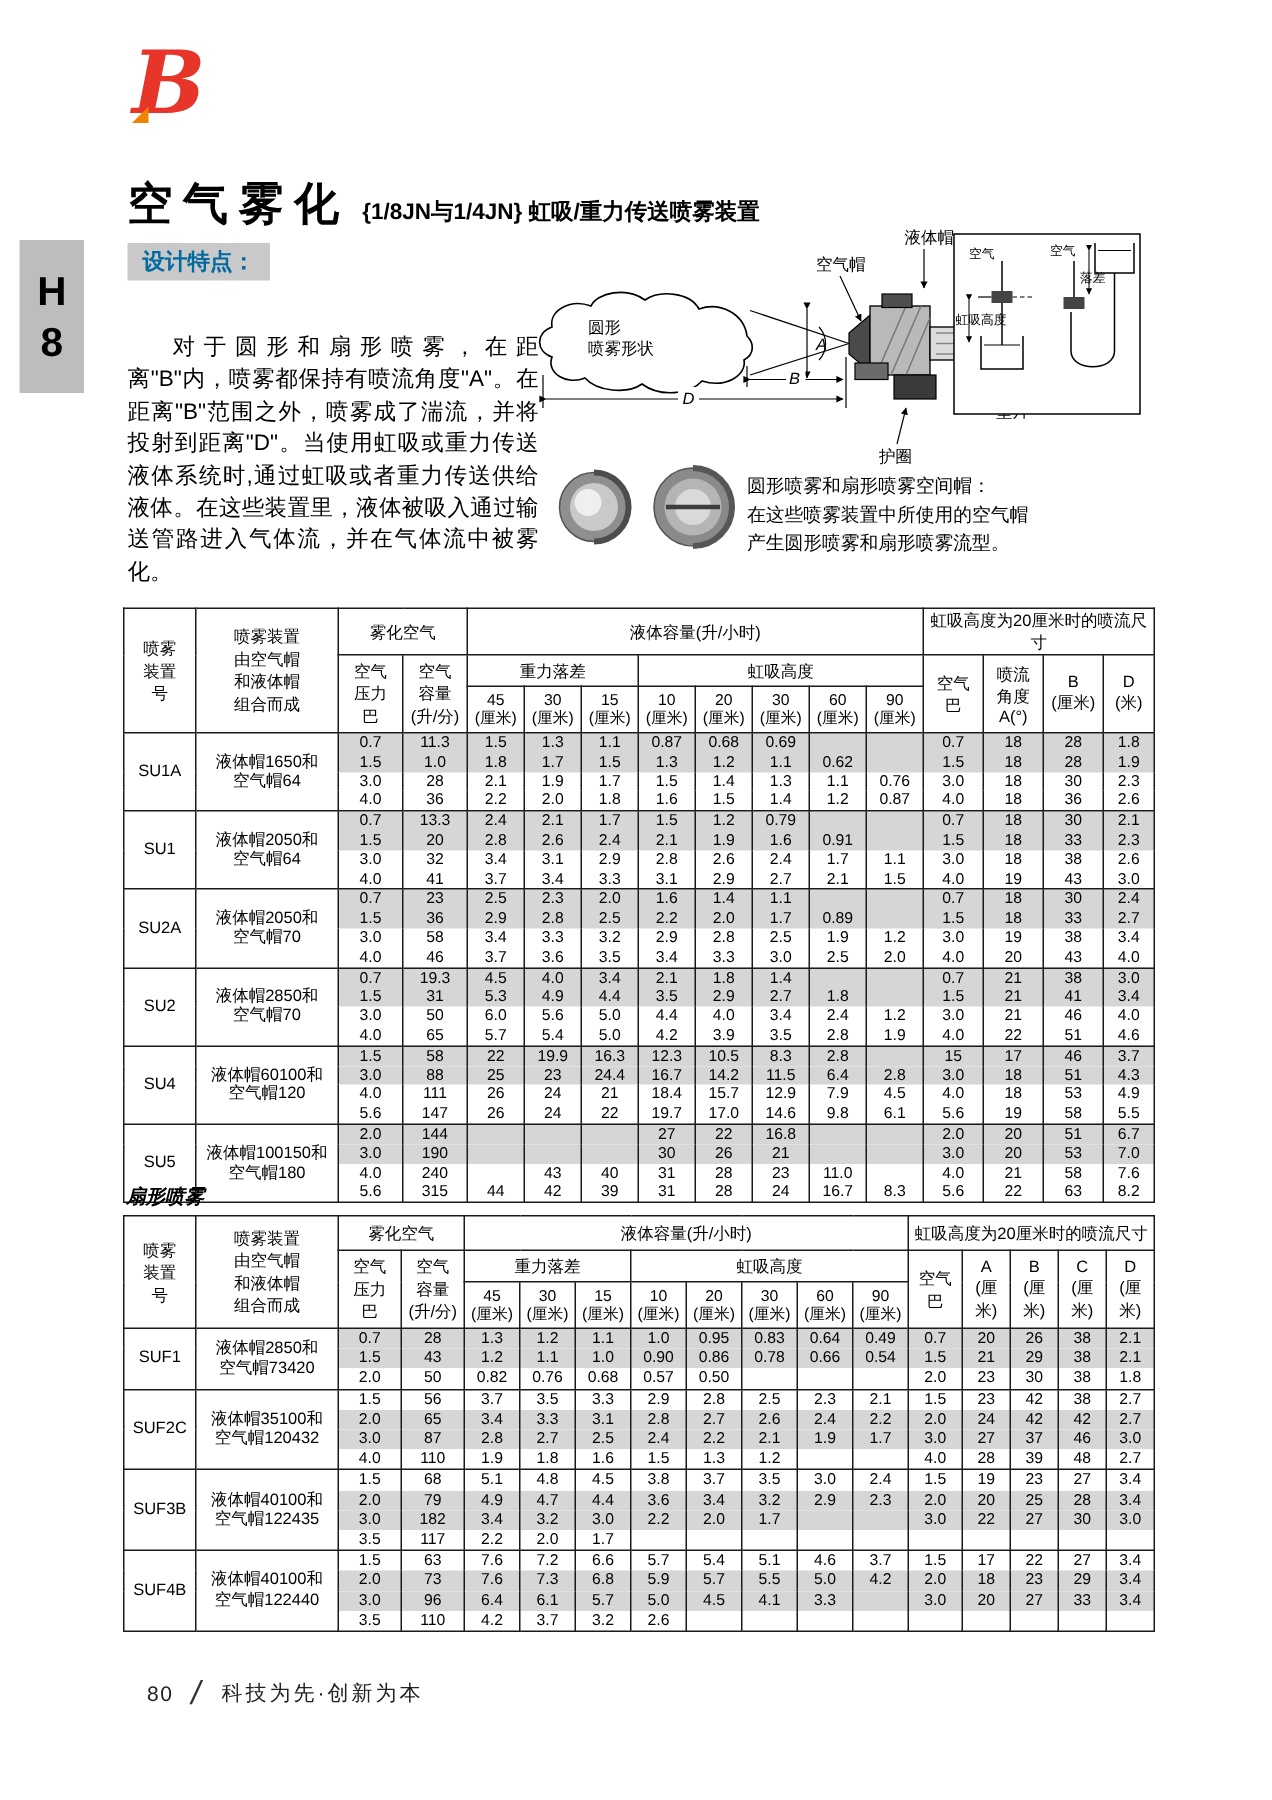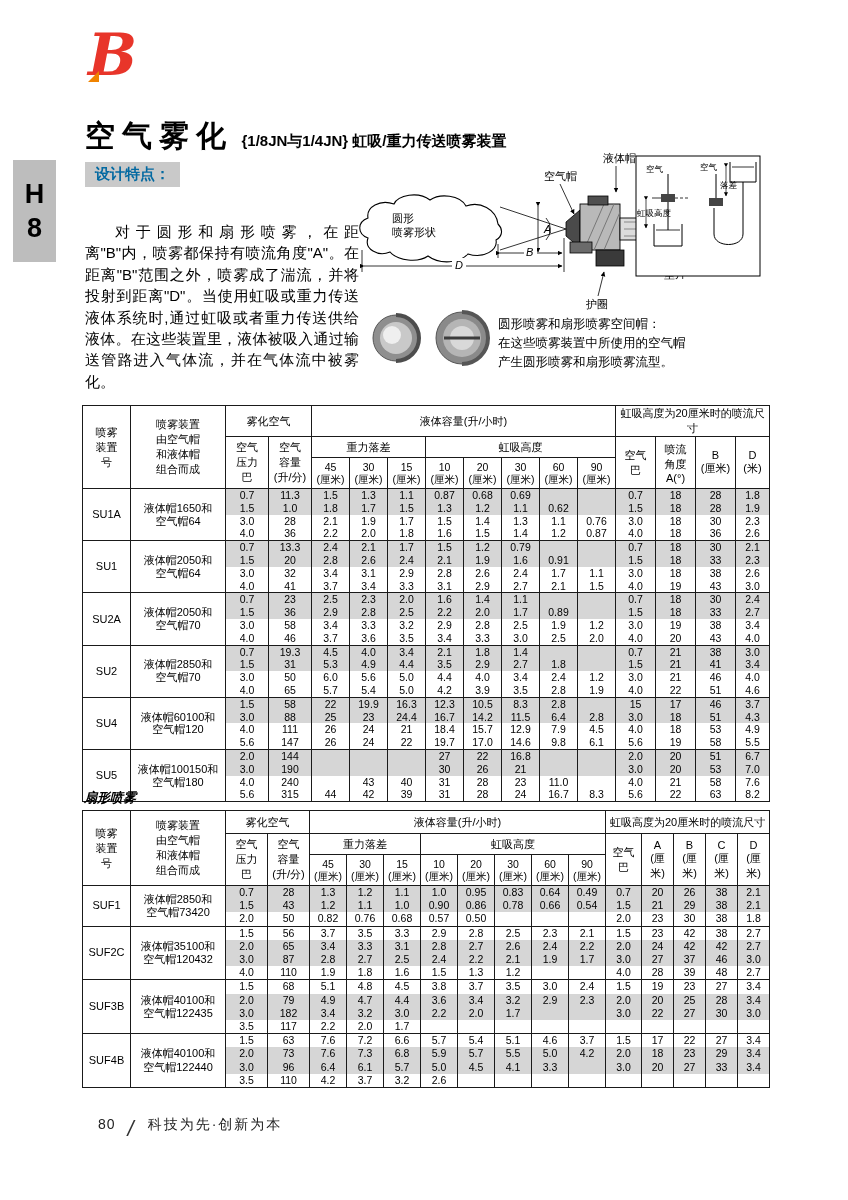--- a/index.html
+++ b/index.html
@@ -57,21 +57,21 @@
   tr.h3 th{height:30px;font-size:10.5px;line-height:12px;margin-left:28px;}
   tr.shaded td.num{background:#d6d6d6;}
   tr.block-end td{border-bottom:1.4px solid #1a1a1a;}
   td.dev-id,td.dev-combo{background:#fff;border-bottom:1.4px solid #1a1a1a;font-size:11px;line-height:13px;}
   table.spec{border:1.6px solid #1a1a1a;}
   thead{border-bottom:1.4px solid #1a1a1a;}
 
   .fan-title{position:absolute;left:84px;top:789px;font-size:13px;font-weight:bold;color:#000;font-style:italic;}
 
   
-  .footer{position:absolute;left:98px;top:1116px;display:flex;align-items:flex-start;font-size:14px;color:#222;}
+  .footer{position:absolute;left:98px;top:1116px;display:flex;align-items:center;font-size:14px;color:#222;}
   .footer .pageno{letter-spacing:1px;}
   .footer .slash{font-size:22px;font-style:italic;margin:0 14px 0 12px;color:#333;}
   .footer .slogan{letter-spacing:2px;}
 </style>
 </head>
 <body>
 
 <div class="page">
 
   <div class="brand">

